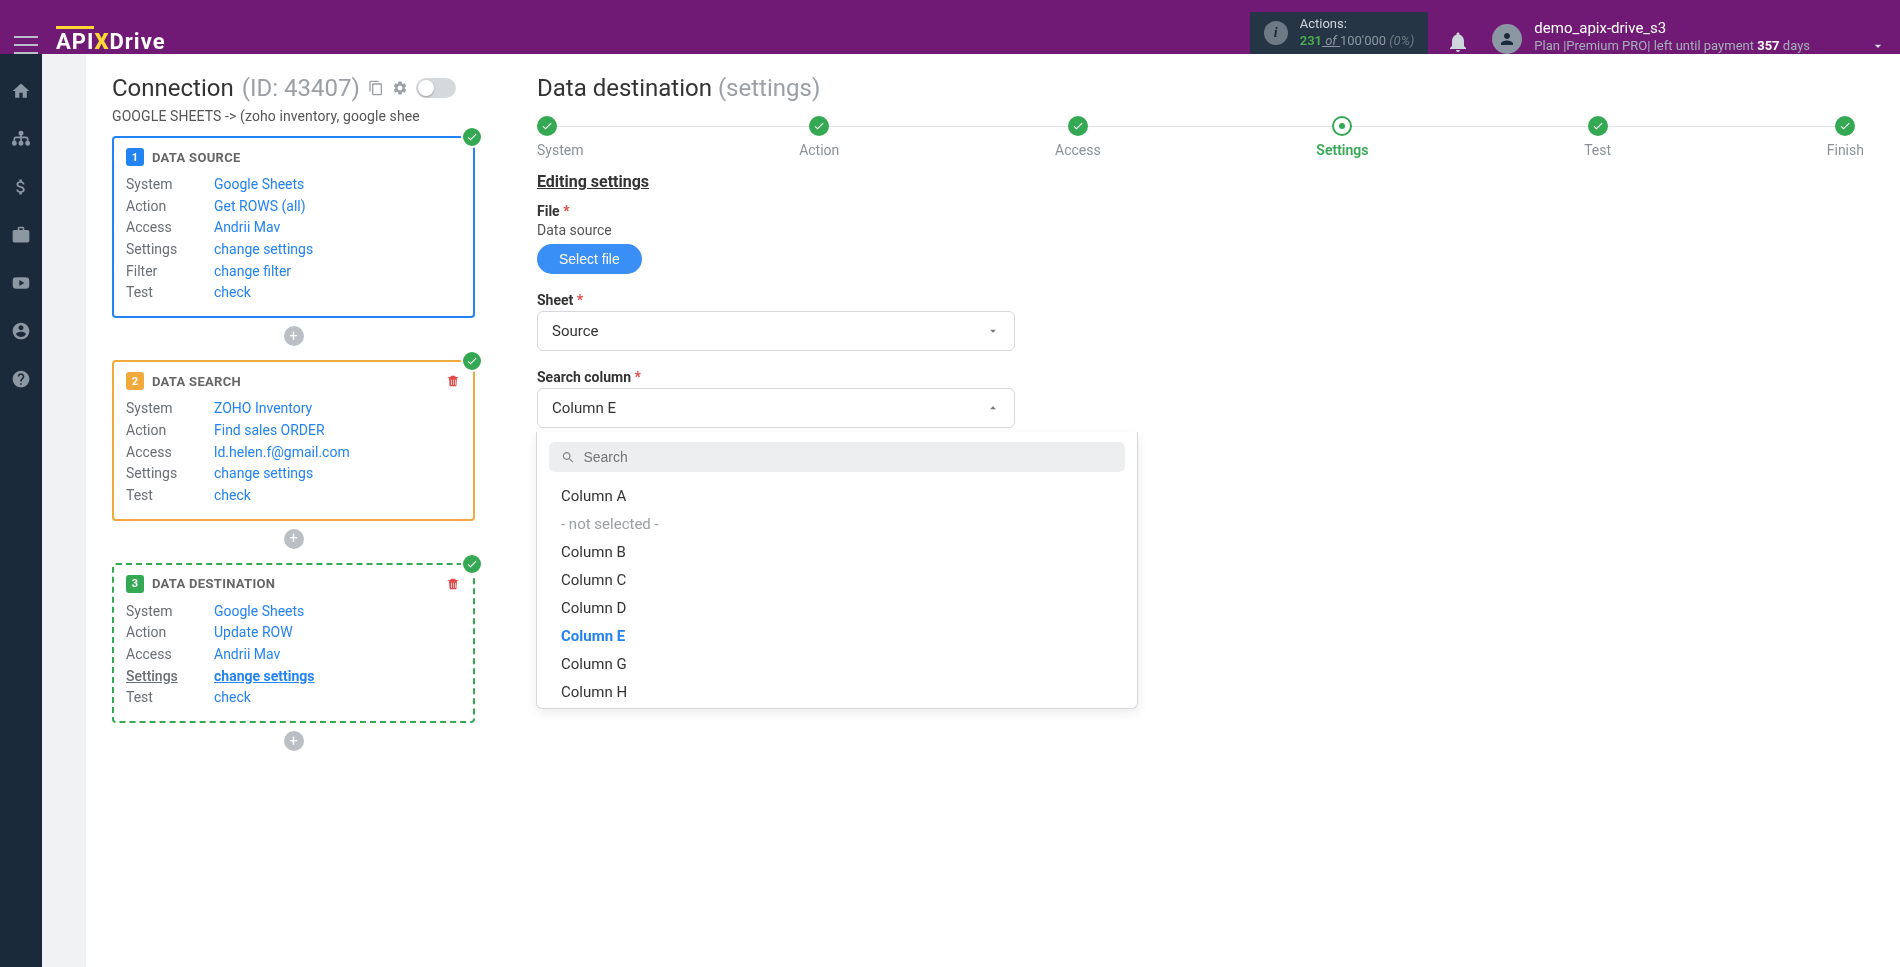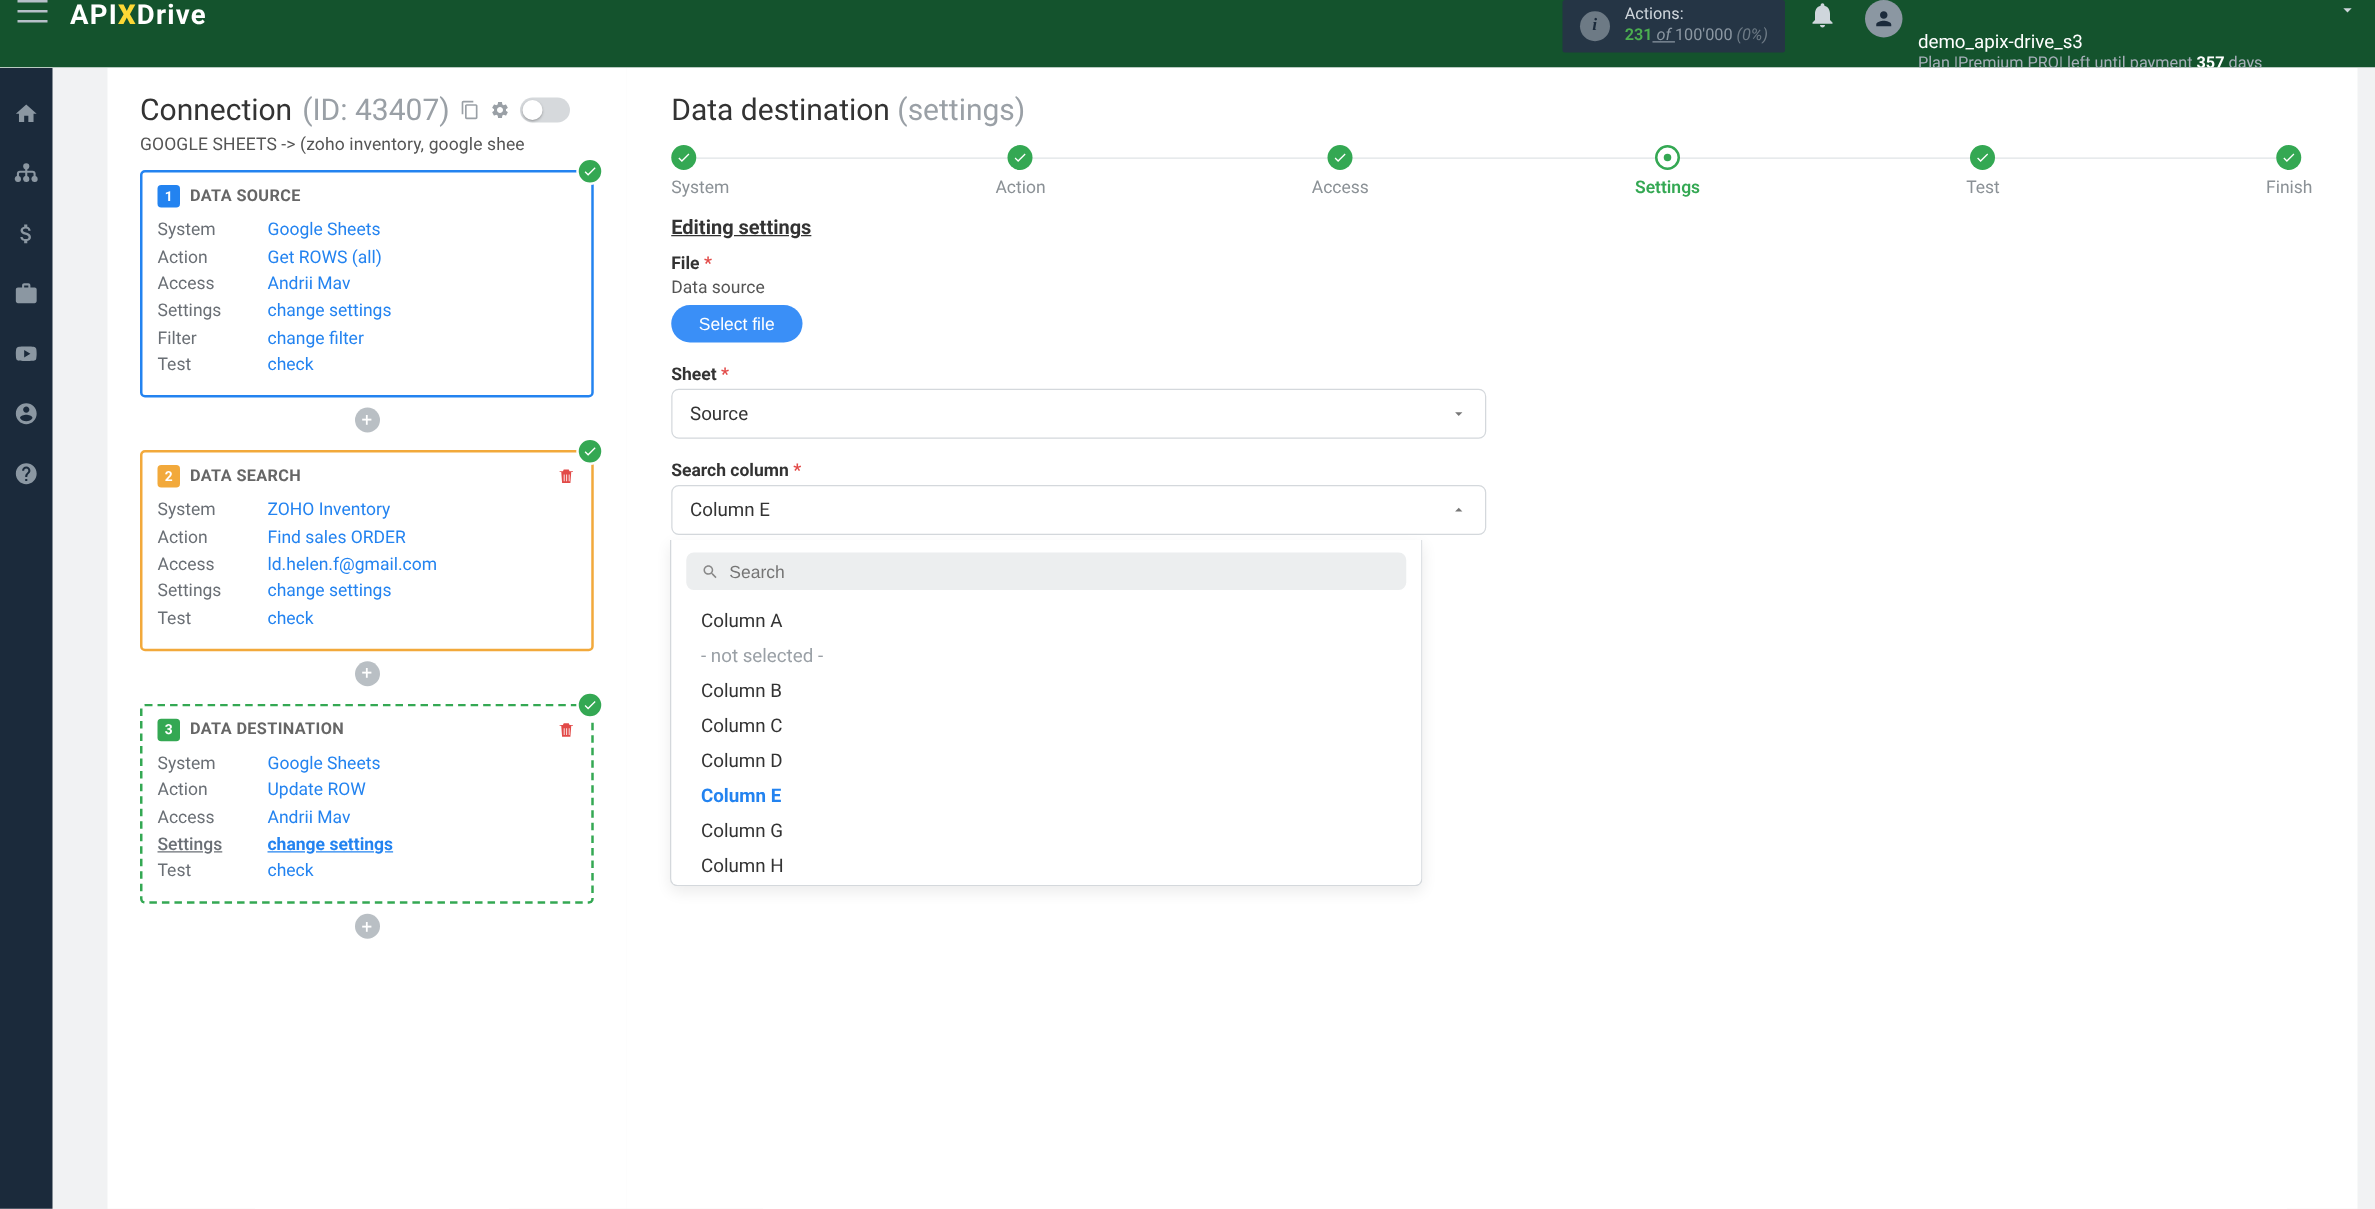--- a/index.html
+++ b/index.html
@@ -1,19 +1,19 @@
 <!DOCTYPE html>
 <html><head>
 <meta charset="utf-8">
 <style>
 * { box-sizing: border-box; margin: 0; padding: 0; }
 body { font-family: -apple-system, BlinkMacSystemFont, "Segoe UI", Roboto, Arial, sans-serif; background: #f1f2f3; color: #333; font-size: 14px; overflow: hidden; }
 
 
-.header { height: 54px; background: #14532d; display: flex; align-items: flex-start; color: #fff; padding: 0 14px; }
+.header { height: 54px; background: #701a75; display: flex; align-items: flex-end; color: #fff; padding: 0 14px; }
 .hamburger { width: 24px; height: 18px; display: flex; flex-direction: column; justify-content: space-between; cursor: pointer; margin-right: 18px; }
 .hamburger span { height: 2px; background: #b7c0c9; }
 .logo { font-size: 22px; font-weight: 700; letter-spacing: 1px; color: #fff; }
 .logo .x { color: #fdd835; font-weight: 900; }
 .logo .api { border-top: 3px solid #fdd835; }
 .header-spacer { flex: 1; }
 .actions-box { background: #253545; display: flex; align-items: center; height: 42px; padding: 0 14px; border-radius: 2px; margin-right: 18px; }
 .actions-info-icon { width: 24px; height: 24px; border-radius: 50%; background: #6d7a85; display: flex; align-items: center; justify-content: center; margin-right: 12px; font-weight: bold; color: #1b2a3b; font-style: italic; font-family: serif; }
 .actions-text { font-size: 13px; line-height: 1.3; }
 .actions-text .ln1 { color: #cfd6dc; }
@@ -31,21 +31,21 @@
 .chevron-down { width: 16px; height: 16px; fill: #cfd6dc; }
 
 
 .sidebar { position: fixed; left: 0; top: 54px; bottom: 0; width: 42px; background: #1b2a3b; display: flex; flex-direction: column; align-items: center; padding-top: 26px; gap: 26px; }
 .sidebar a { width: 22px; height: 22px; display: flex; align-items: center; justify-content: center; }
 .sidebar svg { width: 20px; height: 20px; fill: #8b97a2; }
 
 
 .app { display: flex; position: fixed; top: 54px; left: 42px; right: 0; bottom: 0; }
 .left-panel { width: 415px; background: #fff; padding: 20px 26px 0 26px; overflow: hidden; margin-left: 44px; margin-top:0;}
-.right-panel { flex: 1; background: #fff; padding: 20px 36px 0 36px; overflow: hidden; margin-right: 14px;}
+.right-panel { flex: 1; background: #fff; padding: 20px 36px 0 36px; overflow: hidden; }
 
 
 .conn-title { font-size: 24px; color: #333; font-weight: 400; margin-bottom: 6px; display: flex; align-items: center; gap: 8px; flex-wrap: wrap;}
 .conn-title .id { color: #9aa0a6; font-weight: 400; }
 .conn-title .icon-sm { width: 16px; height: 16px; fill: #9aa0a6; cursor: pointer; }
 .toggle { width: 40px; height: 20px; background: #d6d9dc; border-radius: 10px; position: relative; }
 .toggle::after { content: ''; position: absolute; width: 16px; height: 16px; background: #fff; border-radius: 50%; top: 2px; left: 2px; box-shadow: 0 1px 2px rgba(0,0,0,0.3); }
 .conn-sub { font-size: 14px; color: #555; margin-bottom: 12px; letter-spacing: 0.1px;}
 
 .card { border: 2px solid; border-radius: 4px; padding: 10px 12px 12px 12px; position: relative; margin-bottom: 4px; }
@@ -88,21 +88,21 @@
 .step.current .step-label { color: #34a853; font-weight: 600; }
 
 .editing-head { font-size: 16px; font-weight: 700; text-decoration: underline; margin-bottom: 12px; }
 
 .field-group { margin-bottom: 18px; }
 .field-label { font-weight: 700; font-size: 14px; margin-bottom: 3px; }
 .req { color: #e24a48; }
 .field-desc { font-size: 14px; color: #555; margin-bottom: 6px; }
 .select-file-btn { background: #3a8ff7; color: #fff; border: none; border-radius: 18px; padding: 7px 22px; font-size: 14px; cursor: pointer; }
 
-.select-box { border: 1px solid #d4d8dc; border-radius: 6px; padding: 10px 14px; display: flex; justify-content: space-between; align-items: center; width: 652px; background: #fff; font-size: 15px; cursor: pointer; }
+.select-box { border: 1px solid #d4d8dc; border-radius: 6px; padding: 10px 14px; display: flex; justify-content: space-between; align-items: center; width: 478px; background: #fff; font-size: 15px; cursor: pointer; }
 .select-box svg { width: 14px; height: 14px; fill: #777; }
 
 .dropdown-wrap { position: relative; width: 600px; }
 .dropdown-panel { position: absolute; top: 44px; left: -1px; right: -1px; border: 1px solid #d4d8dc; border-top: none; border-radius: 0 0 6px 6px; background: #fff; box-shadow: 0 4px 12px rgba(0,0,0,0.08); }
 .search-wrap { padding: 10px 12px; }
 .search-input { display: flex; align-items: flex-end; gap: 8px; background: #eceeef; border-radius: 6px; padding: 7px 12px; }
 .search-input svg { width: 15px; height: 15px; fill: #888; }
 .search-input input { border: none; background: transparent; outline: none; font-size: 14px; color: #666; width: 100%; }
 .options-list { max-height: 226px; overflow-y: auto; padding-bottom: 4px; position: relative;}
 .opt { padding: 5px 24px; font-size: 15px; cursor: pointer; }

